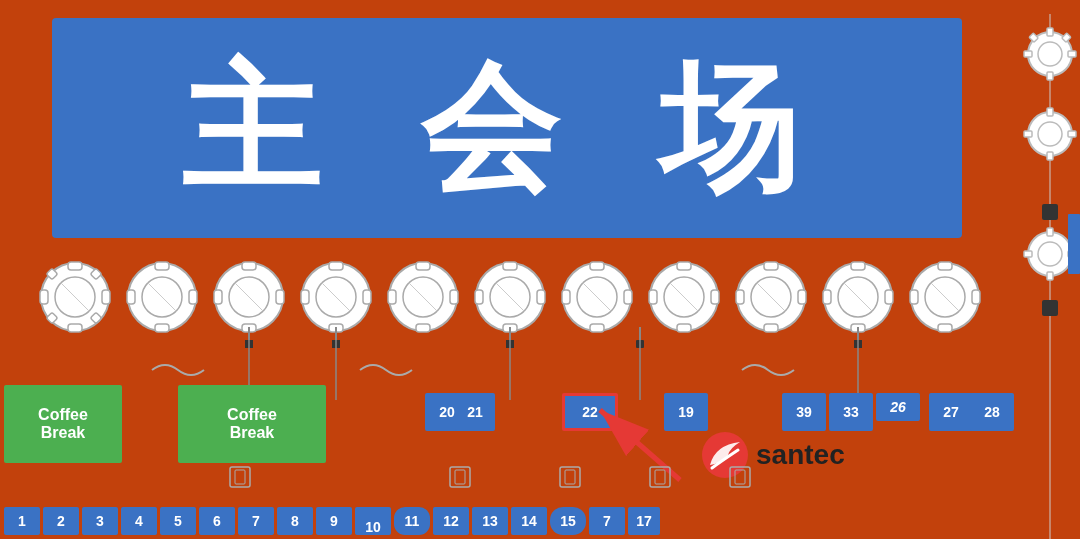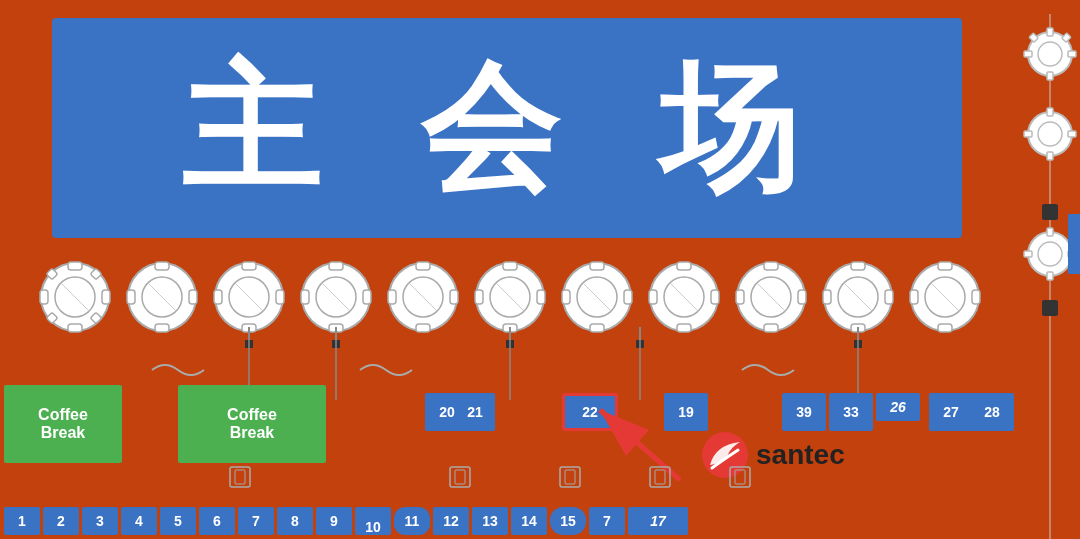--- a/index.html
+++ b/index.html
@@ -412,18 +412,18 @@
       </div>
     <div class="booth-box" style="position:relative;width:36px;height:28px;">
         <span>14</span>
       </div>
     <div class="booth-box" style="position:relative;width:36px;height:28px;border-radius:13px;">
         <span>15</span>
       </div>
     <div class="booth-box" style="position:relative;width:36px;height:28px;">
         <span>7</span>
       </div>
-    <div class="booth-box" style="position:relative;width:60px;height:28px;font-style:italic;">
+    <div class="booth-box" style="position:relative;width:32px;height:28px;">
         <span>17</span>
       </div>
   </div>
 
 </div>
 
 </body></html>

